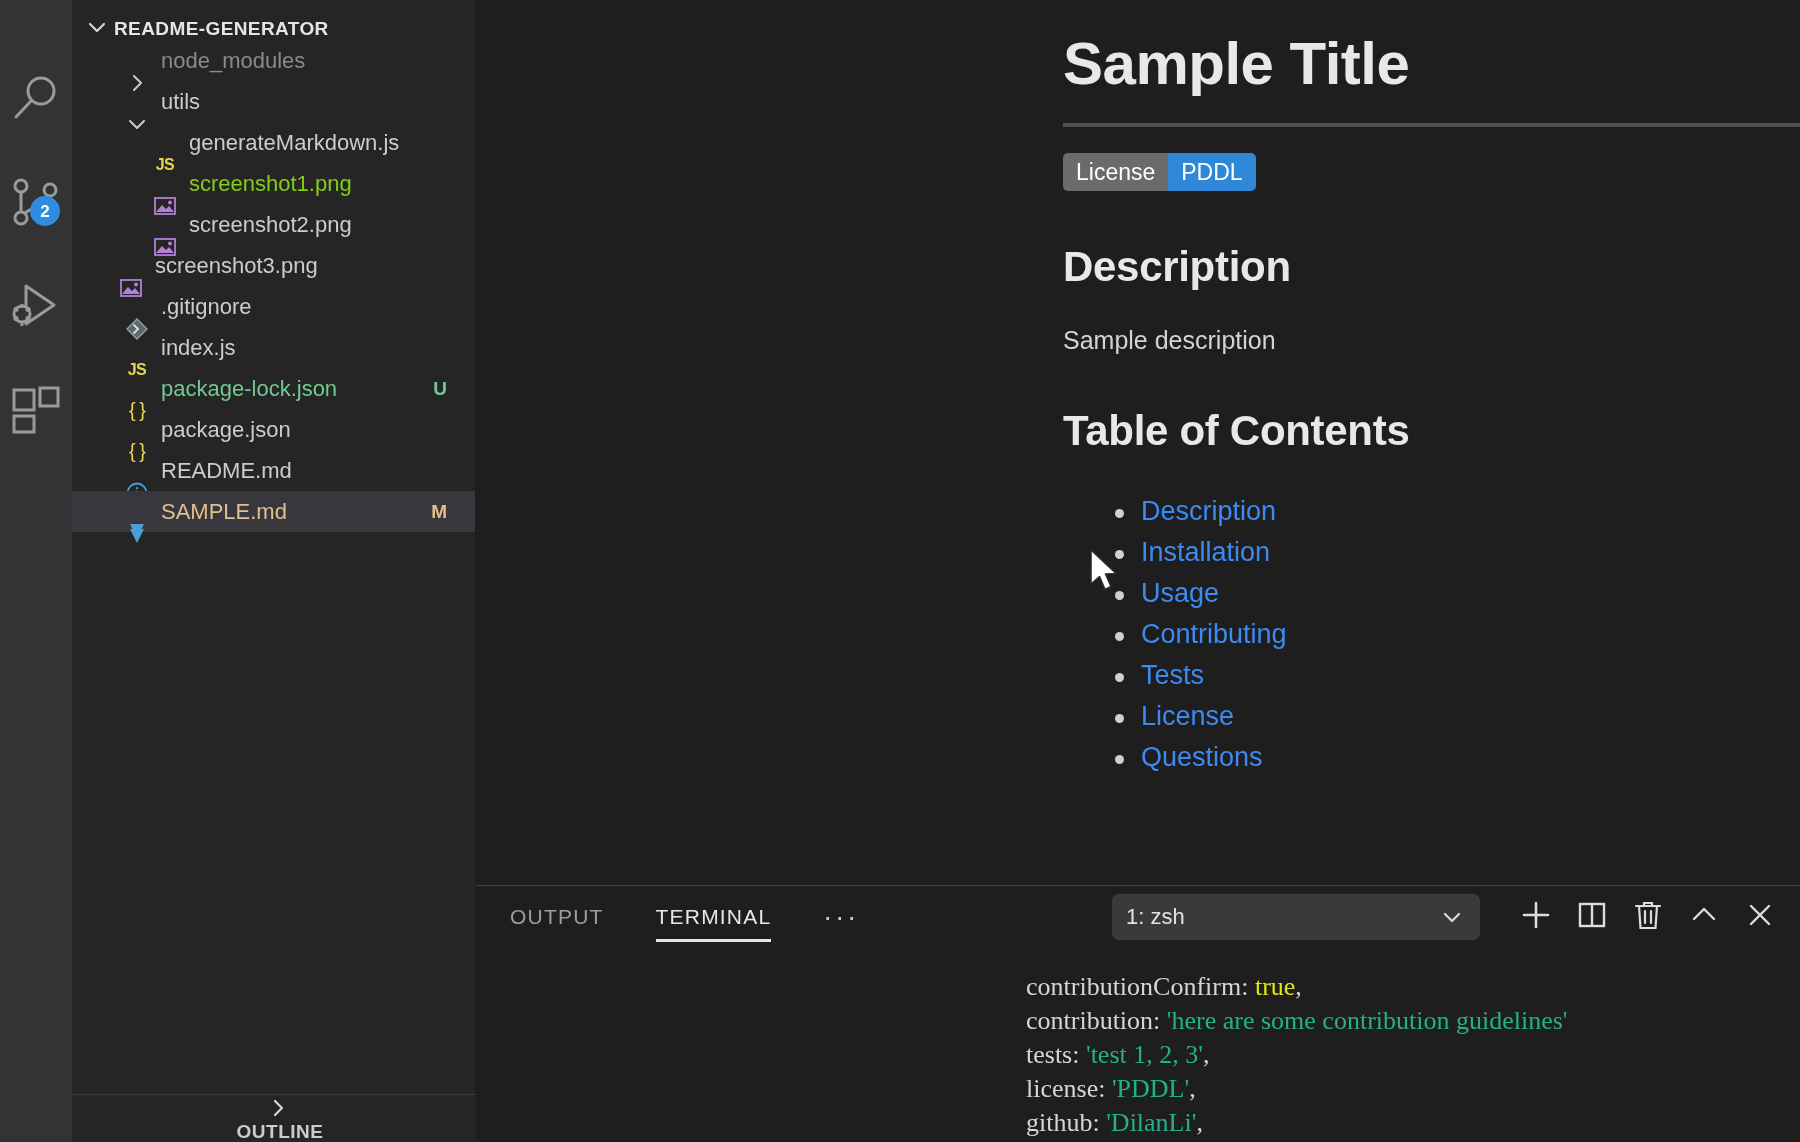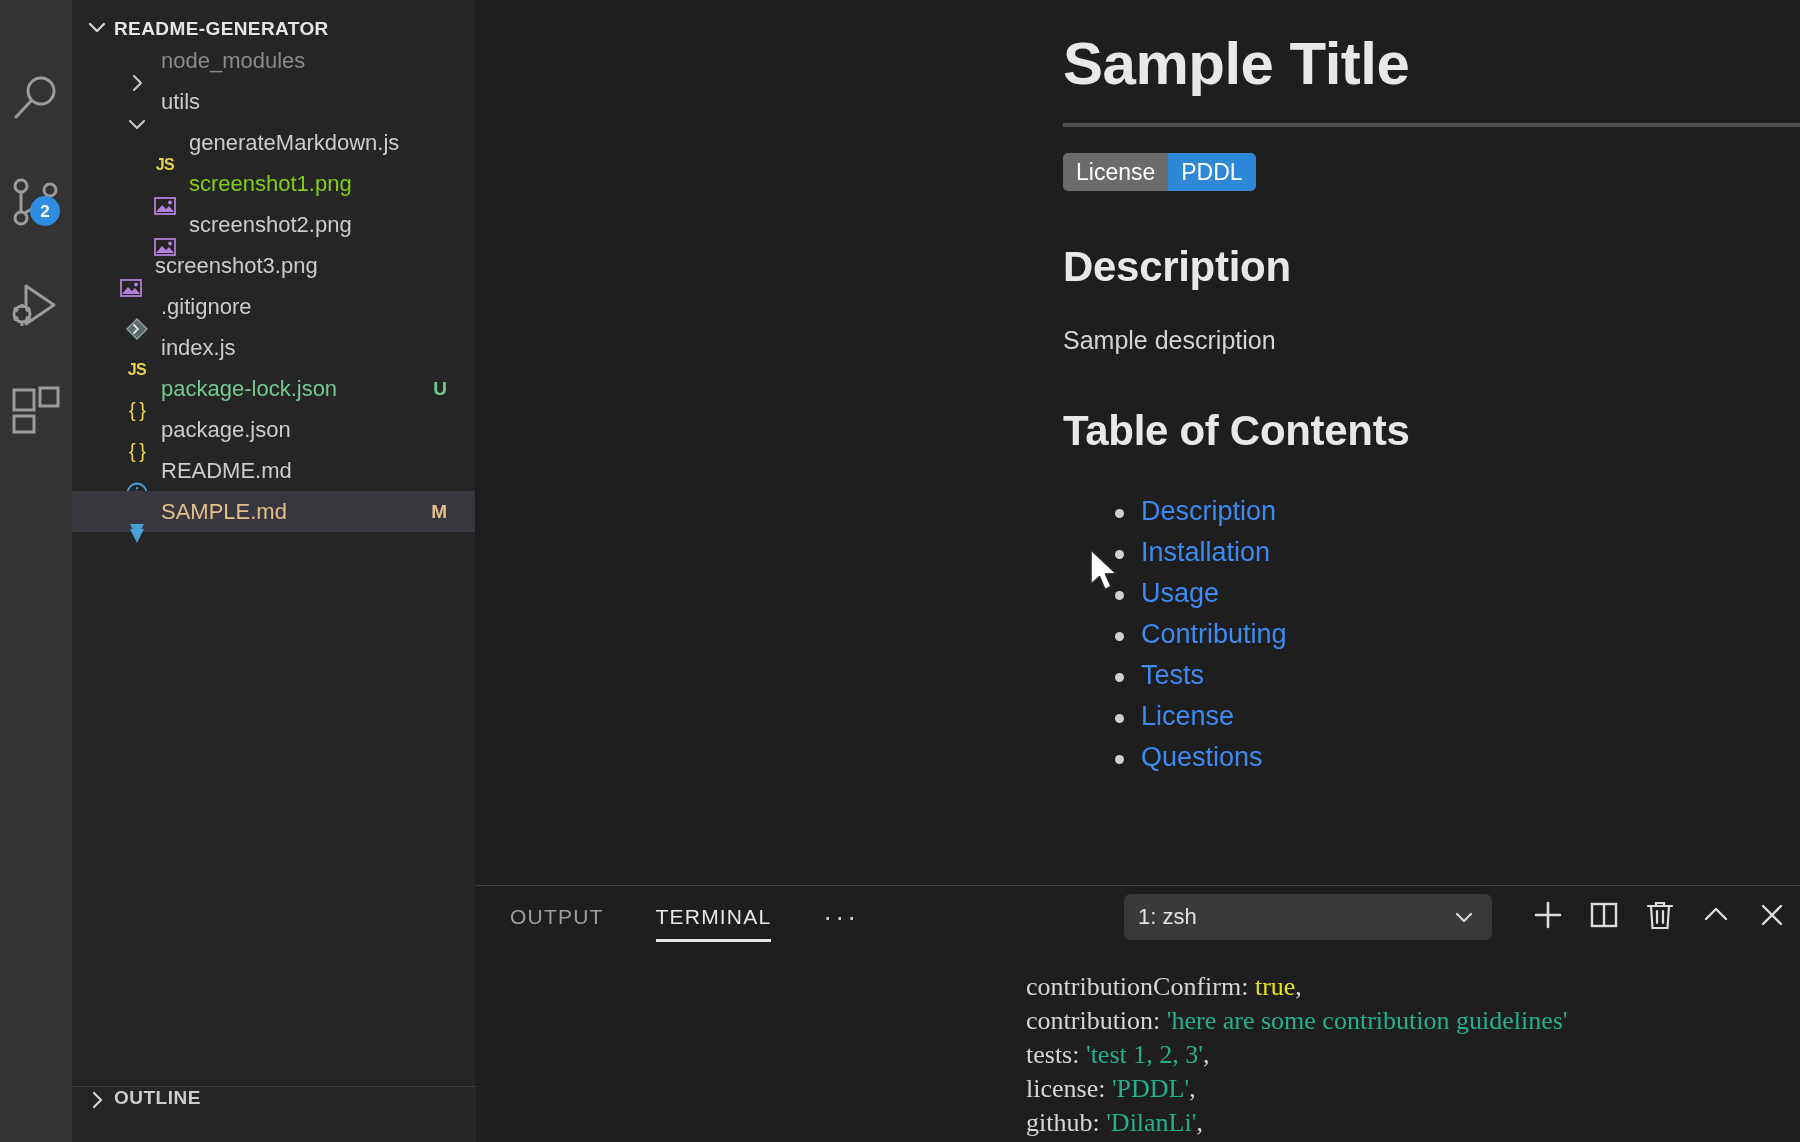--- a/index.html
+++ b/index.html
@@ -87,27 +87,27 @@
   }
   .git-badge {
     position: absolute; right: 28px;
     font-size: 19px; font-weight: 600;
   }
   .js-ic { color: #e8d44d; font-size: 16px; font-weight: 700; letter-spacing: -0.5px; font-family: "Liberation Sans", sans-serif;}
   .brace-ic { color: #e8d44d; font-size: 20px; font-weight: 400; letter-spacing: -1px;}
 
   .outline-bar {
     position: absolute; left: 0; bottom: 0;
-    width: 404px; height: 56px;
+    width: 404px; height: 48px;
     background: #252526;
     border-top: 1px solid #3b3b3b;
-    display: flex; 
+    display: flex; align-items: center;
     padding-left: 12px;
     color: #cccccc;
-    font-size: 19px; font-weight: 700; letter-spacing: 0.5px;
+    font-size: 19px; font-weight: 700; letter-spacing: 0.5px; flex-direction: column;
   }
 
   
   .editor-area {
     flex: 1 1 auto;
     position: relative;
     background: #1e1e1e;
     overflow: hidden;
   }
   .preview {
@@ -208,21 +208,21 @@
     left: 0; right: 0; bottom: 6px;
     height: 3px;
     background: #e7e7e7;
   }
   .ptab-more {
     color: #cfcfcf; font-size: 27px; letter-spacing: 3px;
     line-height: 50px; cursor: pointer;
   }
   .panel-actions {
     position: absolute;
-    right: 0; top: 0;
+    right: 12px; top: 0;
     height: 62px;
     display: flex; align-items: center;
   }
   .term-select {
     width: 368px; height: 46px;
     background: #3a3a3a;
     border-radius: 7px;
     display: flex; align-items: center;
     padding: 0 14px;
     color: #e2e2e2;

